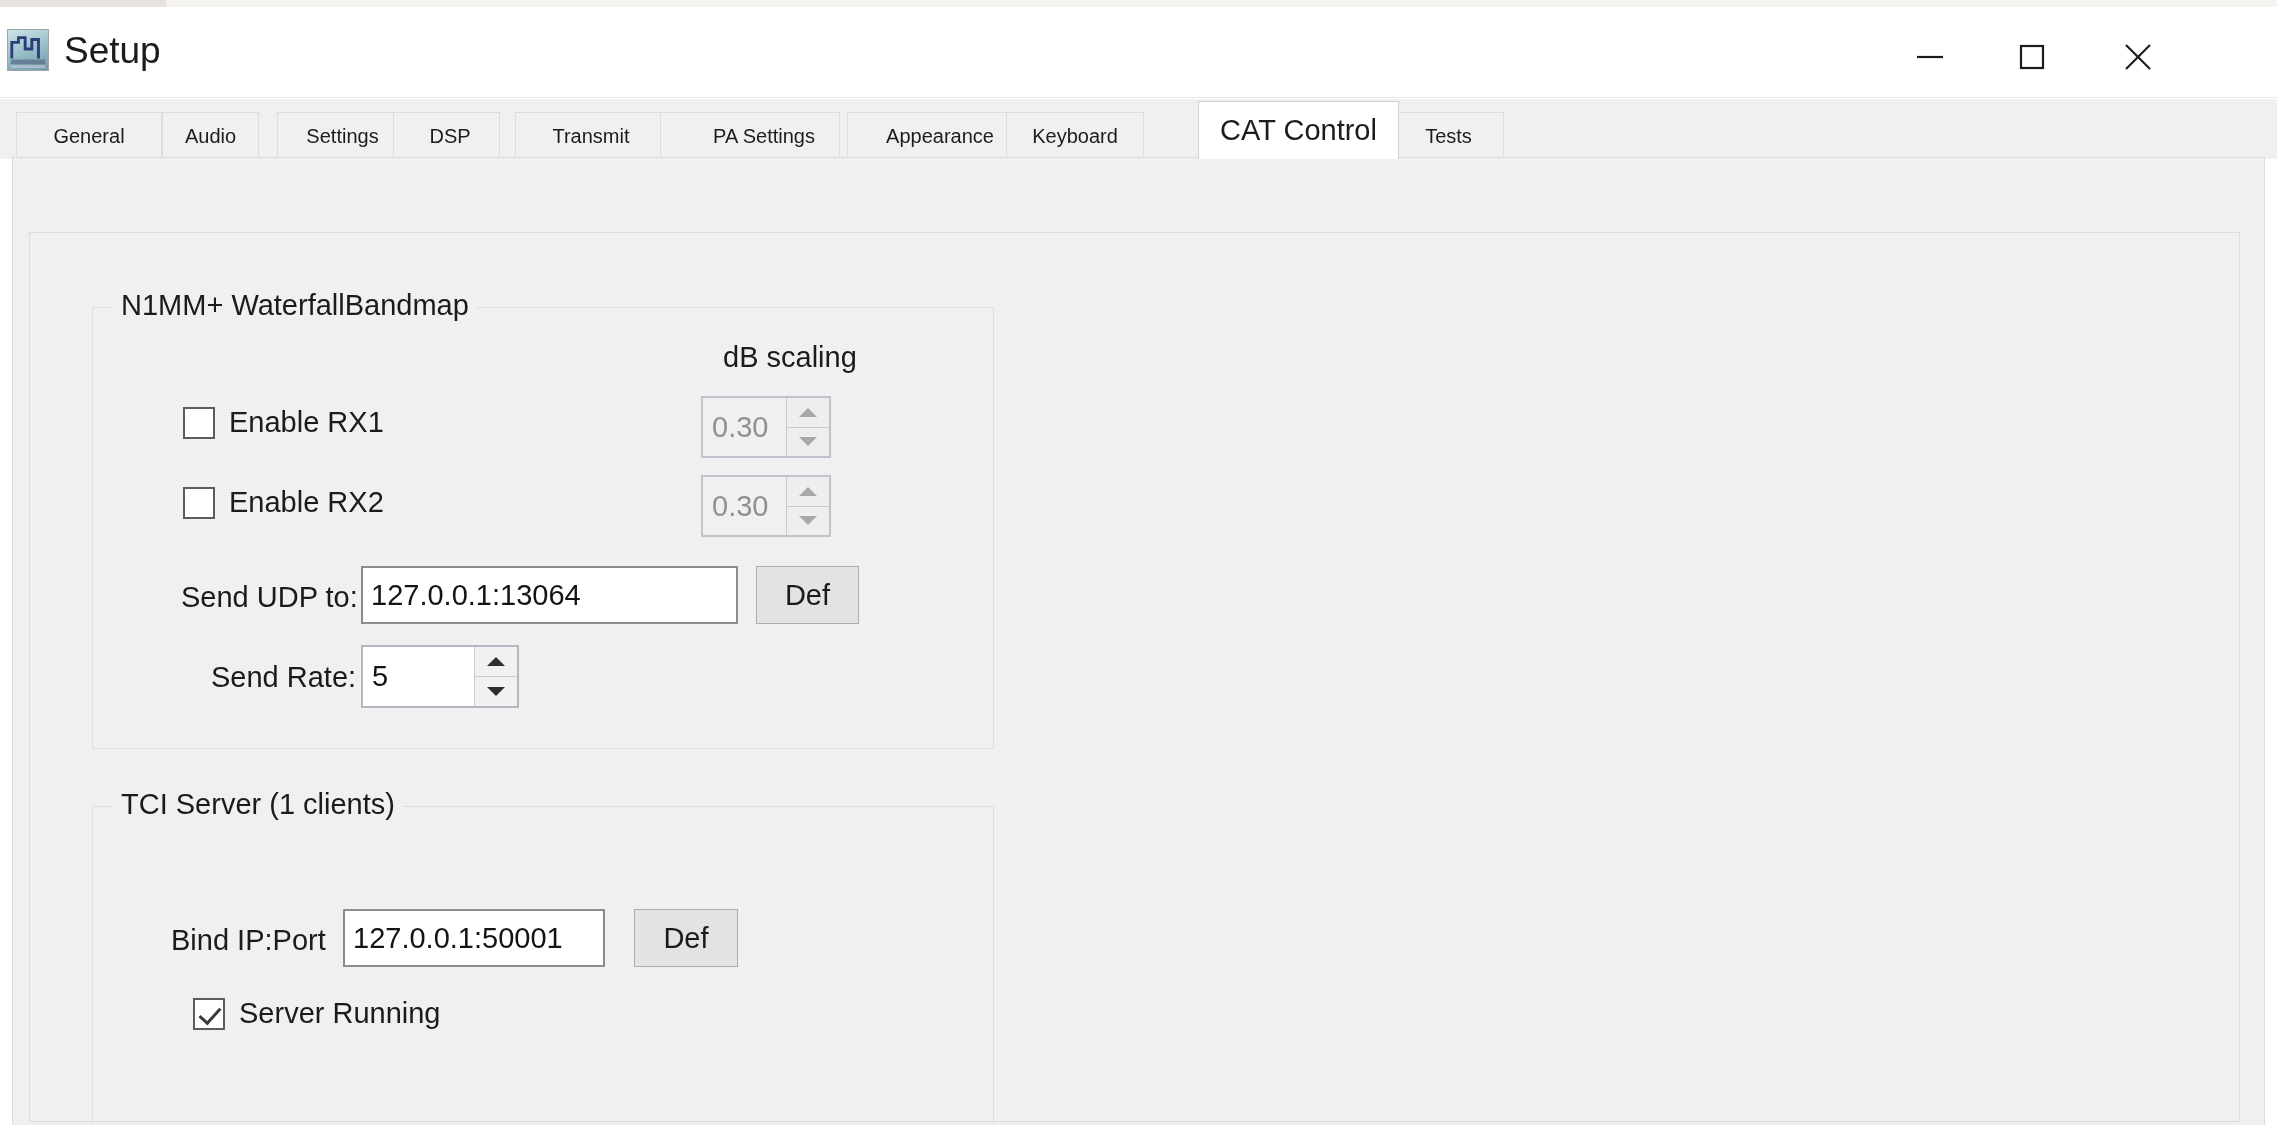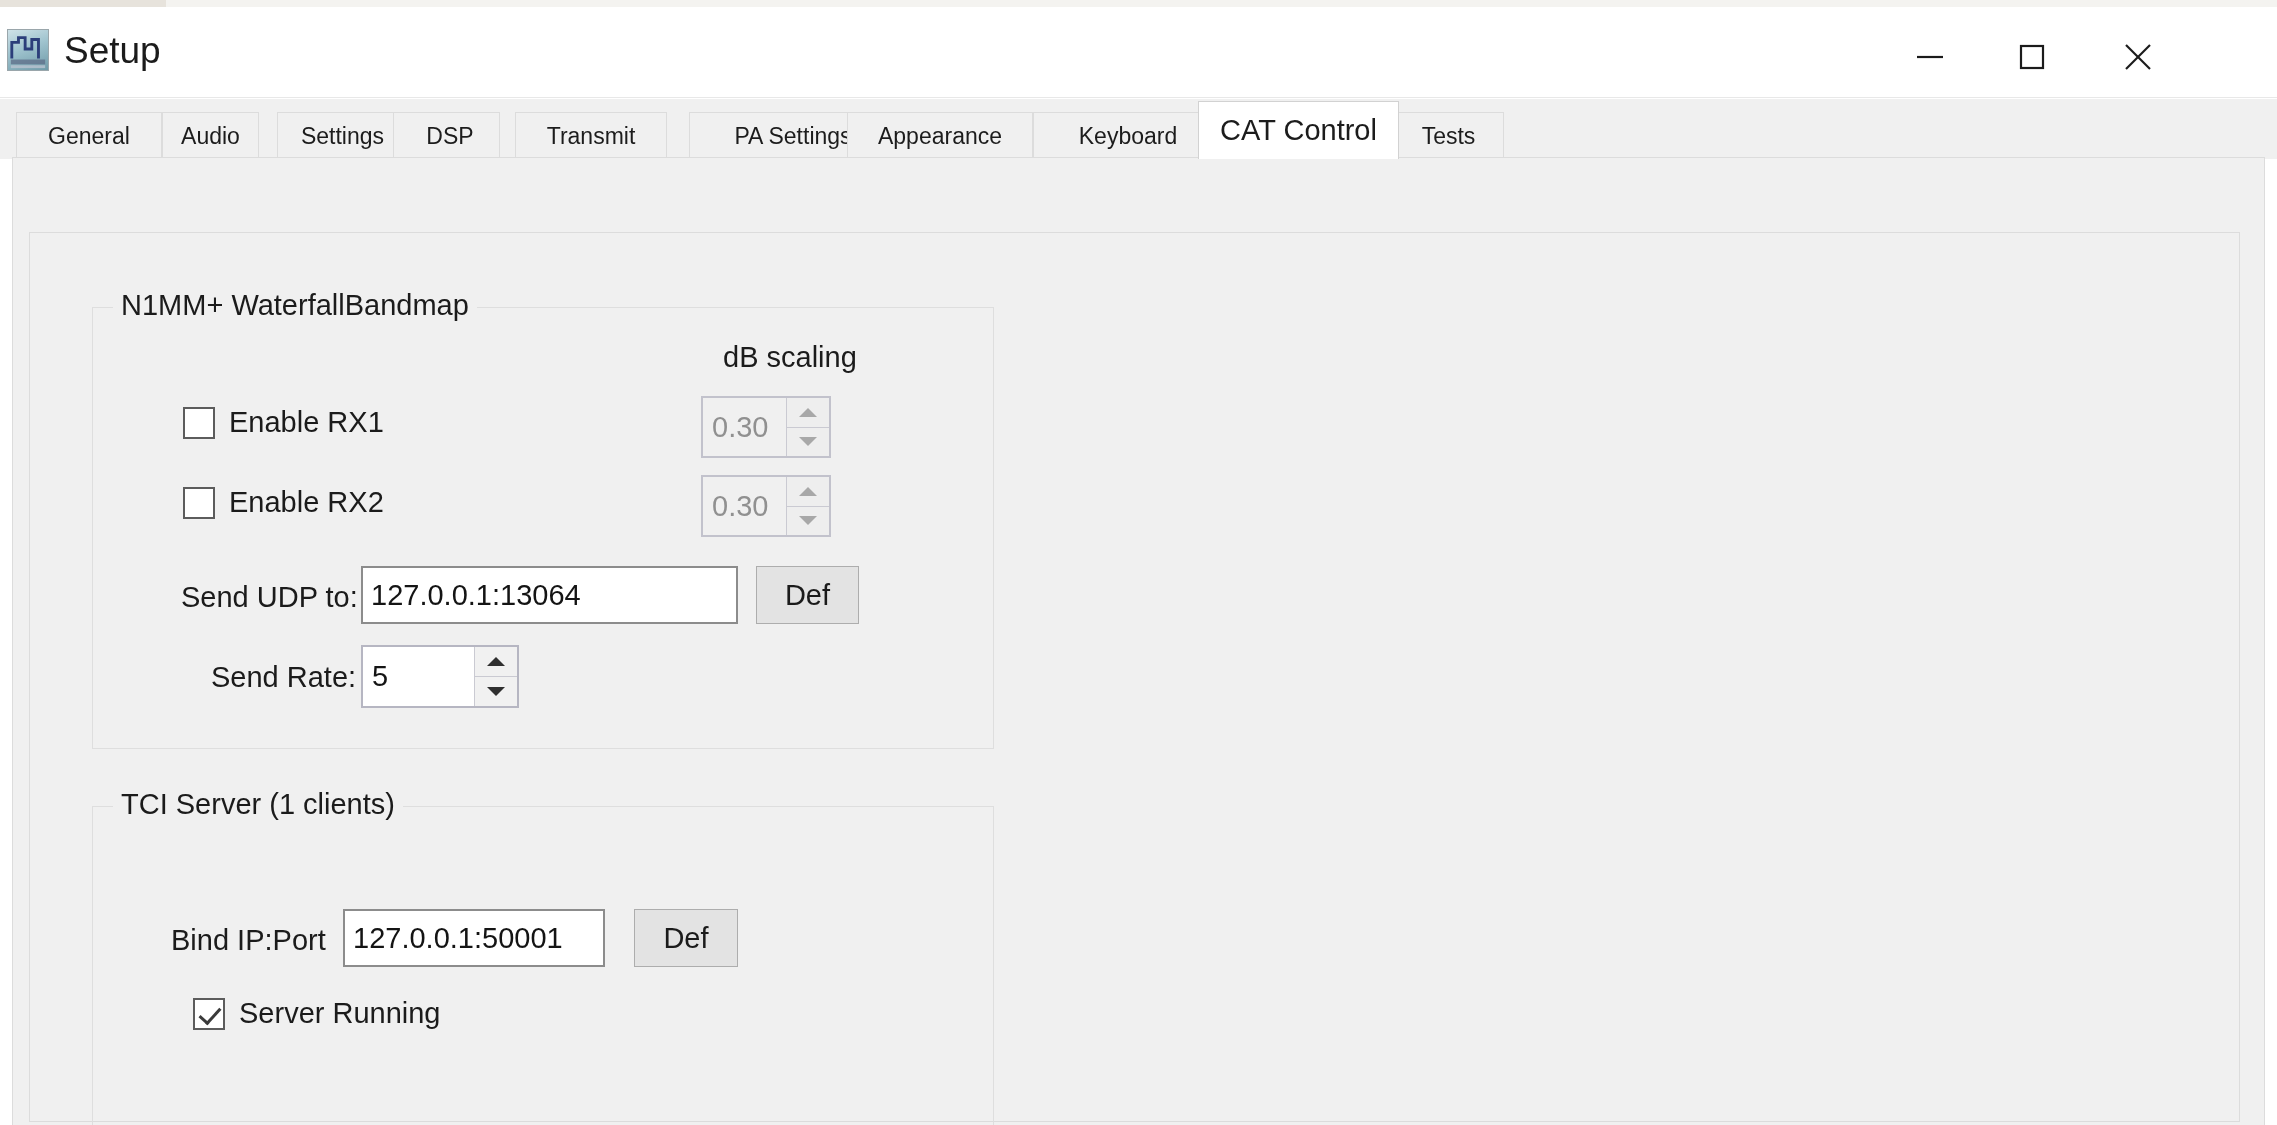--- a/index.html
+++ b/index.html
@@ -71,21 +71,21 @@
   }
   .tab {
     position: absolute;
     bottom: 0;
     height: 47px;
     background: #f0f0f0;
     border: 1px solid #dcdcdc;
     border-bottom: none;
     box-sizing: border-box;
     display: flex; align-items: center; justify-content: center;
-    font-size: 23px;
+    font-size: 20px;
     color: #1c1c1c;
     white-space: nowrap;
     padding: 0 16px;
   }
   .tab.active {
     background: #ffffff;
     border-color: #d2d2d2;
     height: 58px;
     z-index: 4;
     font-size: 29px;
@@ -291,23 +291,23 @@
       </svg>
     </div>
   </div>
 
   <div class="tabstrip">
     <div class="tab" style="left:16px;  width:146px;">General</div>
     <div class="tab" style="left:162px; width:97px;">Audio</div>
     <div class="tab" style="left:277px; width:131px;">Settings</div>
     <div class="tab" style="left:393px; width:107px;padding-left:23px;">DSP</div>
     <div class="tab" style="left:515px; width:152px;">Transmit</div>
-    <div class="tab" style="left:689px; width:180px;padding-left:44px;">PA Settings</div>
+    <div class="tab" style="left:660px; width:180px;padding-left:44px;">PA Settings</div>
     <div class="tab" style="left:847px; width:186px;">Appearance</div>
-    <div class="tab" style="left:1033px;width:190px;">Keyboard</div>
+    <div class="tab" style="left:1006px;width:138px;">Keyboard</div>
     <div class="tab active" style="left:1198px;width:201px;">CAT Control</div>
     <div class="tab" style="left:1393px;width:111px;">Tests</div>
   </div>
 
   <div class="tabpage">
 
 
     <div class="subtabpage">
 
       <div class="groupbox" style="left:62px; top:74px; width:902px; height:442px;">

